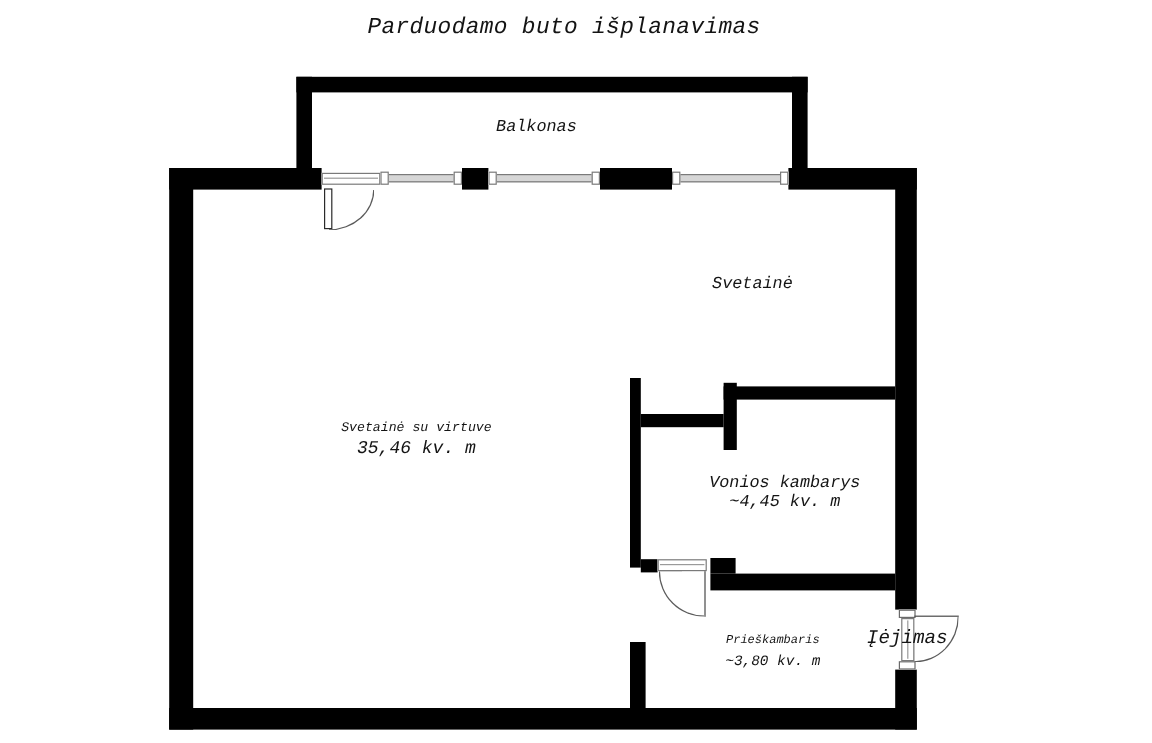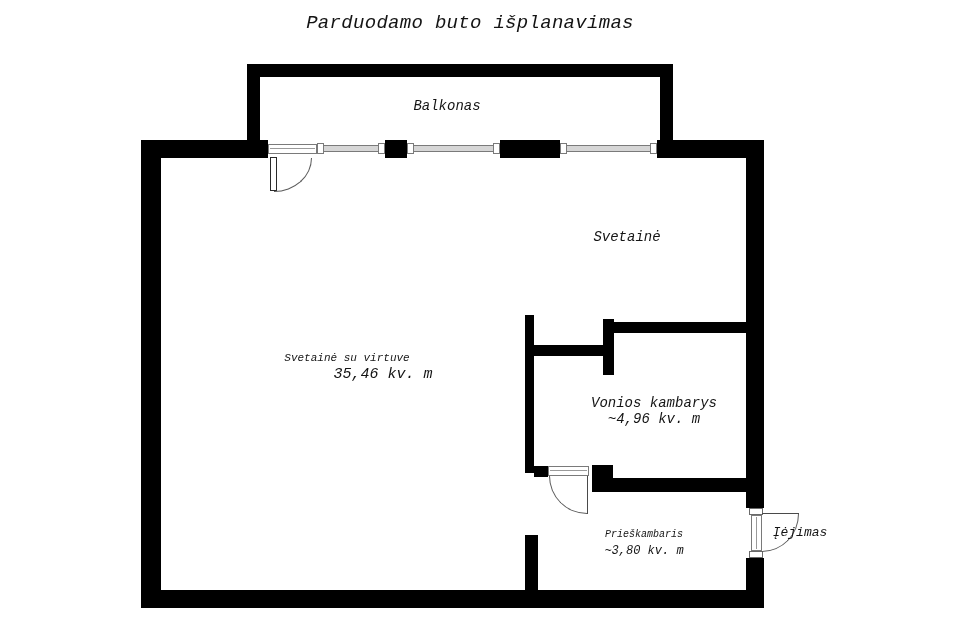--- a/index.html
+++ b/index.html
@@ -83,19 +83,19 @@
     <div class="dp line-v" style="left: 587px; top: 476px; width: 1px; height: 38px;"></div>
     <div class="dp arc-bl" style="left: 549px; top: 476px; width: 38px; height: 38px;"></div>
     <div class="dp jamb-cap" style="left: 749px; top: 508px; width: 14px; height: 7px;"></div>
     <div class="dp frame-v" style="left: 751px; top: 515px; width: 11px; height: 36px;"></div>
     <div class="dp jamb-cap" style="left: 749px; top: 551px; width: 14px; height: 7px;"></div>
     <div class="dp line-h" style="left: 762px; top: 513px; width: 37px; height: 1px;"></div>
     <div class="dp arc-br" style="left: 762px; top: 514px; width: 37px; height: 38px;"></div>
     <div class="label" style="left: 447px; top: 106px; font-size: 14px;">Balkonas</div>
     <div class="label" style="left: 627px; top: 237px; font-size: 14px;">Svetainė</div>
     <div class="label" style="left: 347px; top: 358px; font-size: 11px;">Svetainė su virtuve</div>
-    <div class="label" style="left: 347px; top: 374px; font-size: 15px; margin-left: 36px;">35,46 kv. m</div>
+    <div class="label" style="left: 347px; top: 374px; font-size: 15px;">35,46 kv. m</div>
     <div class="label" style="left: 654px; top: 403px; font-size: 14px;">Vonios kambarys</div>
-    <div class="label" style="left: 654px; top: 419px; font-size: 14px;">~4,96 kv. m</div>
+    <div class="label" style="left: 654px; top: 419px; font-size: 14px;">~4,45 kv. m</div>
     <div class="label" style="left: 644px; top: 535px; font-size: 10px;">Prieškambaris</div>
     <div class="label" style="left: 644px; top: 551px; font-size: 12px;">~3,80 kv. m</div>
-    <div class="label" style="left: 800px; top: 532px; font-size: 13px;">Įėjimas</div>
+    <div class="label" style="left: 756px; top: 532px; font-size: 16px;">Įėjimas</div>
   </div>
 
 </body></html>

